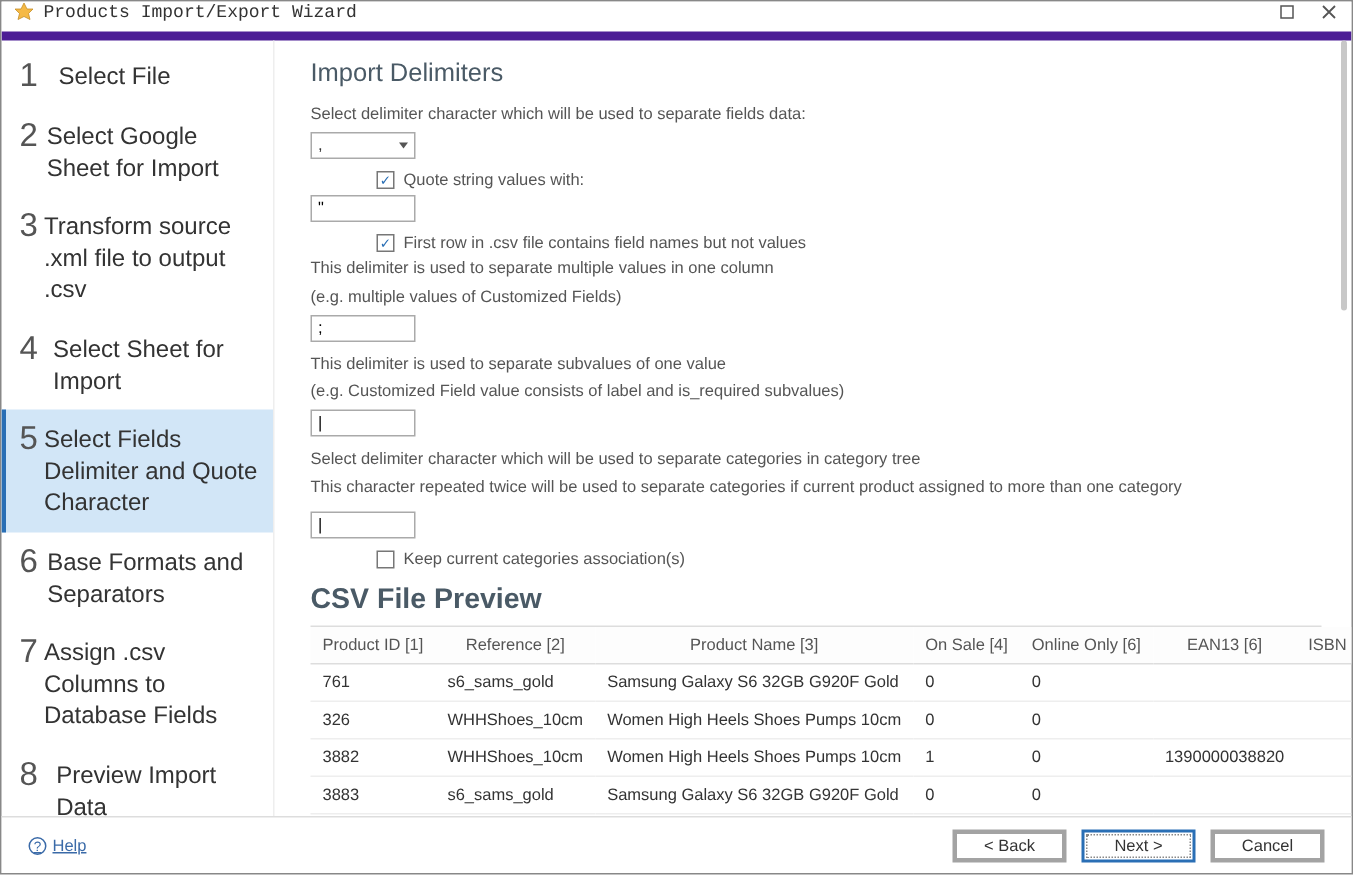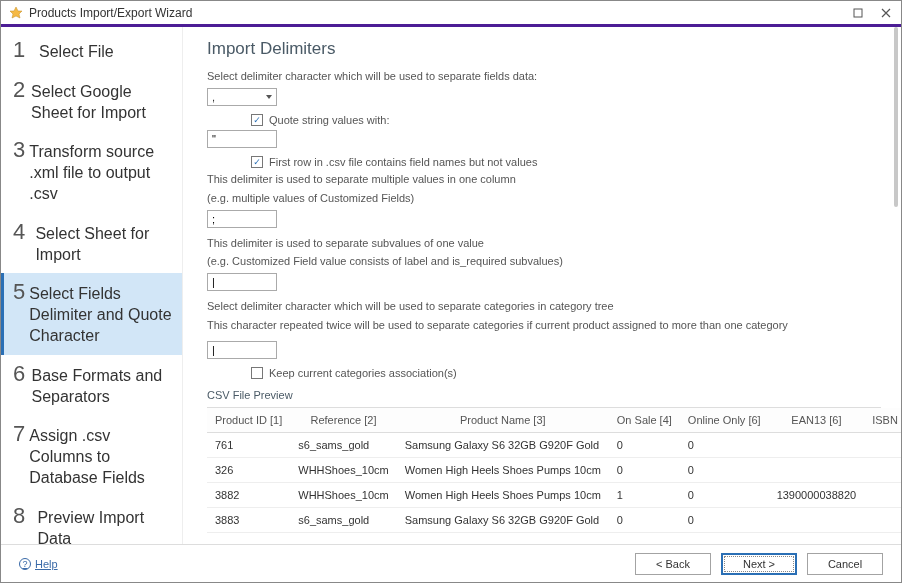--- a/index.html
+++ b/index.html
@@ -1,17 +1,17 @@
 <!DOCTYPE html>
 <html><head>
 <meta charset="utf-8">
 <style>
   * { box-sizing: border-box; margin: 0; padding: 0; }
   body { font-family: "Segoe UI", Tahoma, sans-serif; font-size: 11px; color: #333; background: #fff; width: 902px; height: 583px; overflow: hidden; border: 1px solid #888; position: relative; }
-  .titlebar { height: 26px; display: flex; align-items: center; padding: 0 8px; border-bottom: 3px solid #4c1d95; background: #fff; }
+  .titlebar { height: 26px; display: flex; padding: 0 8px; border-bottom: 6px solid #4c1d95; background: #fff; font-family: Liberation Mono, monospace; }
   .titlebar .icon { width: 14px; height: 14px; margin-right: 6px; }
   .titlebar .title { font-size: 12px; color: #333; flex: 1; }
   .titlebar .winbtns { display: flex; gap: 14px; }
   .titlebar .winbtn { width: 14px; height: 14px; display: flex; align-items: center; justify-content: center; cursor: pointer; }
   .content { display: flex; height: 517px; }
   .sidebar { width: 182px; border-right: 1px solid #eee; padding-top: 4px; }
   .step { display: flex; align-items: flex-start; padding: 8px 10px 8px 12px; cursor: pointer; position: relative; min-height: 38px; }
   .step.active { background: #d2e6f7; }
   .step.active::before { content: ""; position: absolute; left: 0; top: 0; bottom: 0; width: 3px; background: #2a6fb5; }
   .step .num { font-family: "Segoe UI Light", "Segoe UI", sans-serif; font-size: 22px; font-weight: 300; color: #555; width: 22px; text-align: left; line-height: 1; }
@@ -20,30 +20,30 @@
   .main h1 { font-size: 17px; font-weight: 400; color: #4a5a66; margin-bottom: 10px; }
   .desc { font-size: 11px; color: #555; margin-bottom: 4px; line-height: 1.35; }
   .field-row { margin-bottom: 8px; }
   .small-select { width: 70px; height: 18px; border: 1px solid #aaa; font-size: 11px; background: #fff; position: relative; display: flex; align-items: center; padding-left: 4px; }
   .small-select::after { content: ""; position: absolute; right: 4px; top: 6px; border-left: 3px solid transparent; border-right: 3px solid transparent; border-top: 4px solid #555; }
   .small-input { width: 70px; height: 18px; border: 1px solid #aaa; font-size: 11px; padding: 0 4px; }
   .cb-row { display: flex; align-items: center; margin: 6px 0 4px 0; padding-left: 44px; }
   .cb { width: 12px; height: 12px; border: 1px solid #777; margin-right: 6px; display: flex; align-items: center; justify-content: center; font-size: 9px; color: #2a6fb5; background:#fff;}
   .cb.checked::after { content: "✓"; }
   .cb-label { color: #555; }
-  h2.preview { font-size: 11px; font-weight: 400; color: #4a5a66; margin-top: 10px; margin-bottom: 6px; }
+  h2.preview { font-size: 19px; font-weight: 700; color: #4a5a66; margin-top: 10px; margin-bottom: 6px; }
   .table-wrap { border-top: 1px solid #ddd; }
   table.preview { width: 100%; border-collapse: collapse; font-size: 11px; }
   table.preview th { text-align: center; font-weight: 400; color: #555; padding: 6px 8px; border-bottom: 1px solid #ddd; background: #fdfdfd; white-space: nowrap; }
   table.preview td { padding: 6px 8px; border-bottom: 1px solid #eee; color: #333; white-space: nowrap; }
   .footer { position: absolute; left: 0; right: 0; bottom: 0; height: 38px; border-top: 1px solid #ddd; display: flex; align-items: center; padding: 0 18px; background: #fff; }
   .help { display: flex; align-items: center; color: #3a6aa8; gap: 4px; font-size: 11px; cursor: pointer; text-decoration: underline; }
   .help-icon { width: 12px; height: 12px; border: 1px solid #3a6aa8; border-radius: 50%; display:flex; align-items:center; justify-content:center; font-size:9px; color:#3a6aa8;}
   .footer-btns { margin-left: auto; display: flex; gap: 10px; }
-  .btn { min-width: 76px; height: 22px; border: 1px solid #a3a3a3; background: #fff; font-size: 11px; display: flex; align-items: center; justify-content: center; cursor: pointer; }
+  .btn { min-width: 76px; height: 22px; border: 3px solid #a3a3a3; background: #fff; font-size: 11px; display: flex; align-items: center; justify-content: center; cursor: pointer; }
   .btn.primary { border: 1px solid #2a6fb5; box-shadow: inset 0 0 0 1px #2a6fb5; outline: 1px dotted #888; outline-offset: -4px; text-align: center;}
   .scrollbar { position: absolute; right: 2px; top: 26px; bottom: 40px; width: 6px; }
   .scrollbar .thumb { position: absolute; top: 0; width: 4px; height: 180px; background: #c8c8c8; border-radius: 2px; left:1px;}
   .app-icon-svg { display:block; }
 </style>
 </head>
 <body>
 
 <div class="titlebar">
   <span class="icon">

